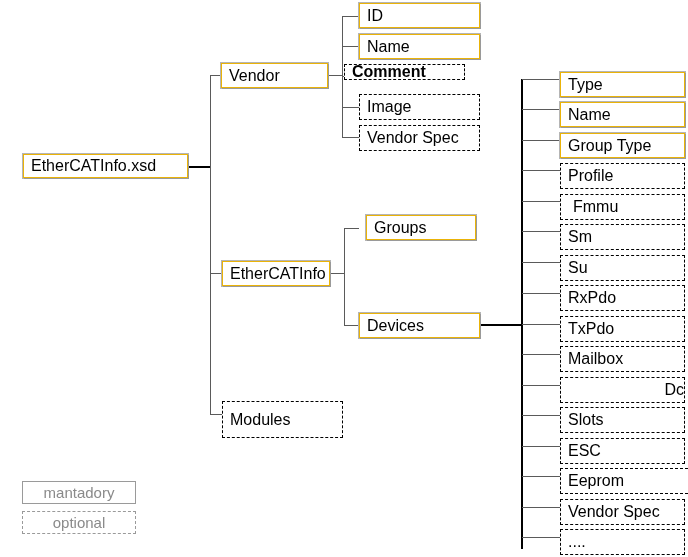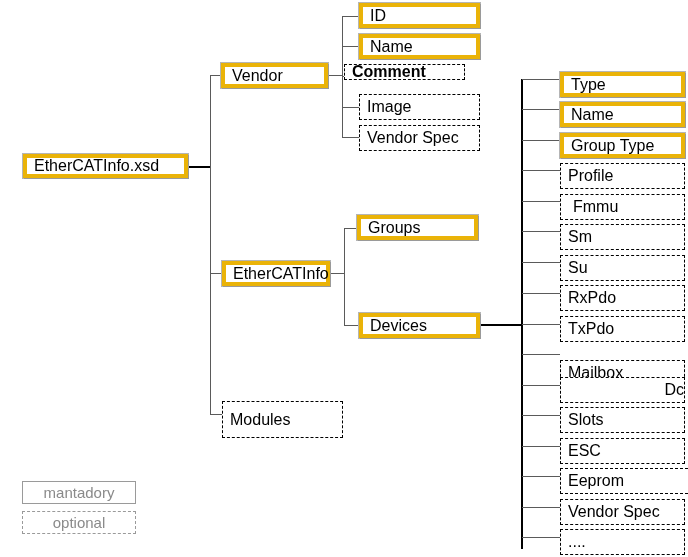--- a/index.html
+++ b/index.html
@@ -24,21 +24,21 @@
     background: #ffffff;
     display: flex;
     align-items: center;
     color: #000000;
     font-size: 16px;
     line-height: 16px;
     padding-left: 7px;
     white-space: nowrap;
   }
   .node.solid {
-    border: 4px solid #eab308;
+    border: 1px solid #eab308;
     box-shadow: 1px 1px 0 0 #9a9a9a, 0 0 0 1px #b5b5b5;
   }
   .node.dashed {
     border: 1px dashed #000000;
   }
   .node.legend {
     color: #8a8a8a;
     justify-content: center;
     padding-left: 0;
     font-size: 15px;
@@ -135,21 +135,21 @@
   <div class="node dashed" style="left:344px; top:64px; width:121px; height:16px;font-weight:bold;">
     <span>Comment</span>
   </div>
   <div class="node dashed" style="left:359px; top:94px; width:121px; height:26px;">
     <span>Image</span>
   </div>
   <div class="node dashed" style="left:359px; top:125px; width:121px; height:26px;">
     <span>Vendor Spec</span>
   </div>
 
-  <div class="node solid" style="left:357px; top:215px; width:121px; height:25px;">
+  <div class="node solid" style="left:366px; top:215px; width:110px; height:25px;">
     <span>Groups</span>
   </div>
   <div class="node solid" style="left:359px; top:313px; width:121px; height:25px;">
     <span>Devices</span>
   </div>
 
   <div class="node solid" style="left:560px; top:72px; width:125px; height:25px;">
     <span>Type</span>
   </div>
   <div class="node solid" style="left:560px; top:102px; width:125px; height:25px;">
@@ -169,21 +169,21 @@
   </div>
   <div class="node dashed" style="left:560px; top:255px; width:125px; height:26px;">
     <span>Su</span>
   </div>
   <div class="node dashed" style="left:560px; top:285px; width:125px; height:26px;">
     <span>RxPdo</span>
   </div>
   <div class="node dashed" style="left:560px; top:316px; width:125px; height:26px;">
     <span>TxPdo</span>
   </div>
-  <div class="node dashed" style="left:560px; top:360px; width:125px; height:26px;">
+  <div class="node dashed" style="left:560px; top:346px; width:125px; height:26px;">
     <span>Mailbox</span>
   </div>
   <div class="node dashed" style="left:560px; top:377px; width:125px; height:26px;justify-content:flex-end;">
     <span>Dc</span>
   </div>
   <div class="node dashed" style="left:560px; top:407px; width:125px; height:26px;">
     <span>Slots</span>
   </div>
   <div class="node dashed" style="left:560px; top:438px; width:125px; height:26px;">
     <span>ESC</span>

